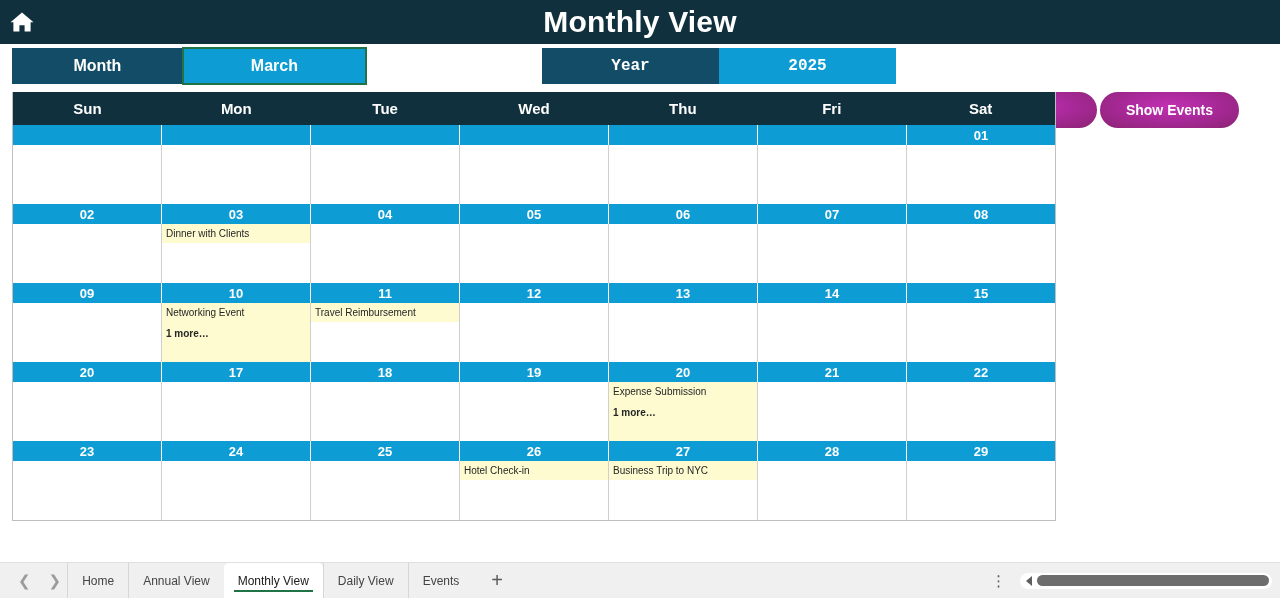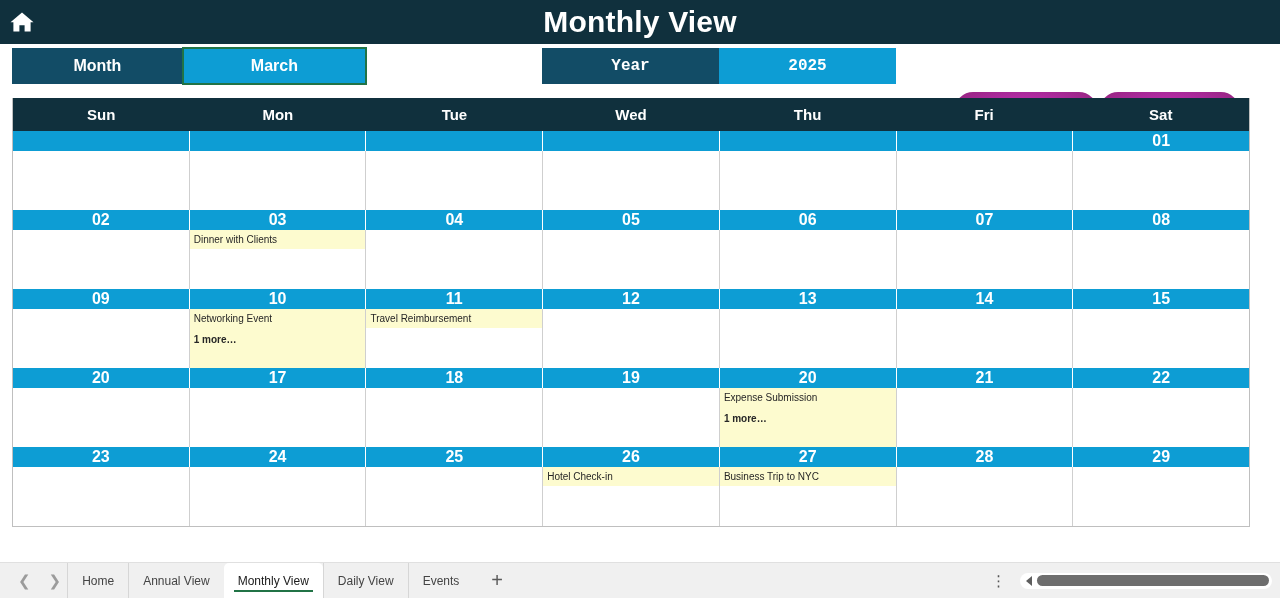--- a/index.html
+++ b/index.html
@@ -82,22 +82,22 @@
     font-weight: bold;
     display: flex; align-items: center; justify-content: center;
     cursor: pointer;
     border: none;
     font-family: "Liberation Sans", sans-serif;
   }
 
   
   .calendar {
     position: absolute;
-    left: 12px; top: 98px;
-    width: 1238px;
+    left: 12px; top: 92px;
+    width: 1044px;
     border: 1px solid #bfbfbf;
     border-top: none;
     background: #ffffff;
   }
   .dow-row {
     display: flex;
     background: #10303d;
     height: 33px;
   }
   .dow {
@@ -106,21 +106,21 @@
     font-size: 15px;
     font-weight: bold;
     display: flex; align-items: center; justify-content: center;
   }
   .week { display: flex; flex-direction: column; }
   .date-row { display: flex; height: 20px; }
   .date-cell {
     flex: 1 1 0;
     background: #0d9dd4;
     color: #ffffff;
-    font-size: 16px;
+    font-size: 13px;
     font-weight: bold;
     display: flex; align-items: center; justify-content: center;
     border-right: 1px solid #ffffff;
   }
   .date-cell:last-child { border-right: none; }
   .body-row { display: flex; height: 59px; }
   .body-cell {
     flex: 1 1 0;
     background: #ffffff;
     border-right: 1px solid #cfcfcf;

